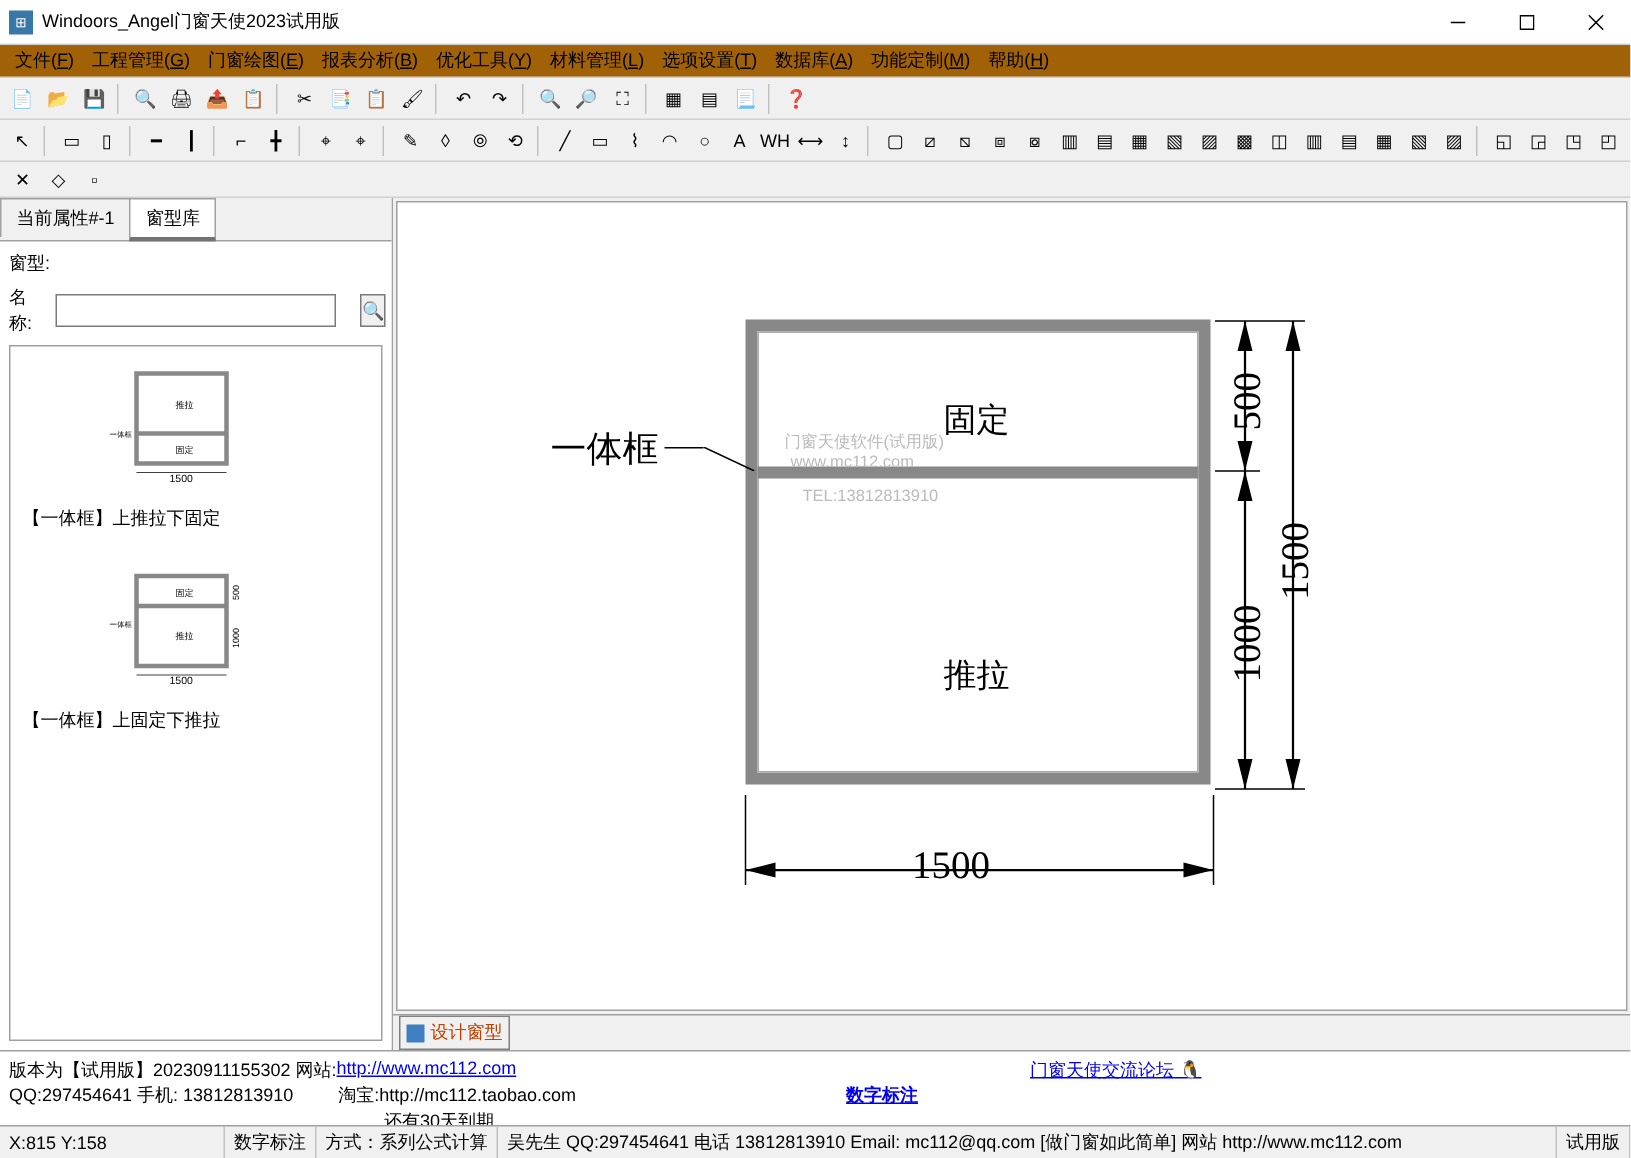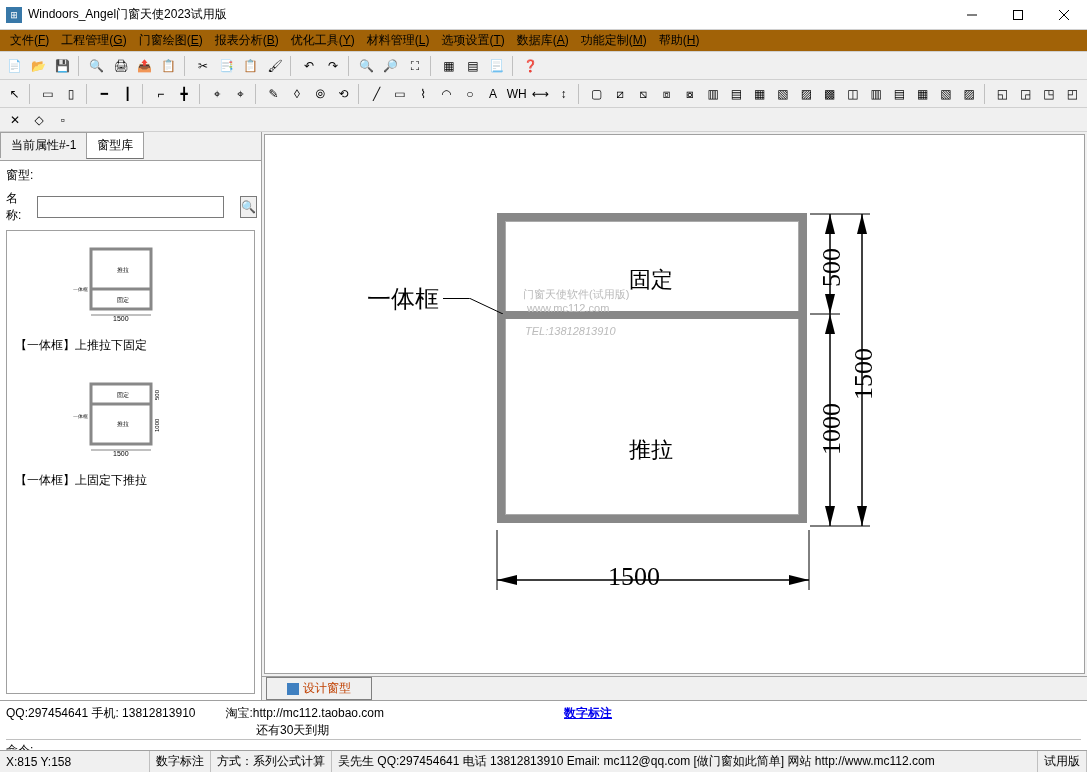--- a/index.html
+++ b/index.html
@@ -17,37 +17,37 @@
     
     .toolbar { height: 28px; display: flex; align-items: center; padding: 2px 4px; background: #f0f0f0; border-bottom: 1px solid #d0d0d0; gap: 2px; }
     .tool-btn { width: 22px; height: 22px; display: flex; align-items: center; justify-content: center; cursor: pointer; border: 1px solid transparent; }
     .tool-sep { width: 4px; height: 20px; border-left: 1px solid #c0c0c0; margin: 0 2px; }
     
     .content { flex: 1; display: flex; overflow: hidden; }
     
     .sidebar { width: 262px; display: flex; flex-direction: column; border-right: 1px solid #a0a0a0; background: #f0f0f0; }
     .sidebar-tabs { height: 28px; display: flex; align-items: flex-start; background: #f0f0f0; }
     .tab { padding: 4px 10px; border: 1px solid #a0a0a0; border-bottom: none; background: #f0f0f0; cursor: pointer; margin-right: -1px; font-size: 12px; }
-    .tab.active { background: #fff; border-bottom: 1px solid #737373; position: relative; z-index: 1; }
+    .tab.active { background: #fff; border-bottom: 3px solid #737373; position: relative; z-index: 1; }
     .sidebar-body { flex: 1; background: #fff; border-top: 1px solid #a0a0a0; padding: 6px; display: flex; flex-direction: column; }
     .form-row { display: flex; align-items: center; margin-bottom: 6px; gap: 16px; }
     .form-label { width: 36px; font-size: 12px; }
     .form-select { flex: 1; height: 22px; border: 1px solid #7a7a7a; background: #fff; }
     .form-input { flex: 1; height: 22px; border: 1px solid #7a7a7a; padding: 0 4px; }
     .search-btn { width: 22px; height: 22px; border: 1px solid #7a7a7a; display: flex; align-items: center; justify-content: center; cursor: pointer; background: #f0f0f0; }
     .thumbs { flex: 1; border: 1px solid #a0a0a0; overflow-y: auto; padding: 8px; }
     .thumb-item { margin-bottom: 20px; }
     .thumb-img-wrap { display: flex; justify-content: center; margin-bottom: 8px; }
     .thumb-img { width: 120px; height: 90px; }
     .thumb-label { font-size: 12px; }
     
     .canvas-area { flex: 1; display: flex; flex-direction: column; background: #f0f0f0; }
     .canvas { flex: 1; background: #fff; position: relative; margin: 2px; border: 1px solid #a0a0a0; overflow: hidden; }
     .canvas-tab-row { height: 24px; display: flex; align-items: center; padding: 0 4px; background: #f0f0f0; border-top: 1px solid #a0a0a0; }
-    .canvas-tab { padding: 2px 20px; border: 1px solid #808080; background: #f0f0f0; cursor: pointer; display: flex; align-items: center; gap: 4px; font-size: 12px; }
+    .canvas-tab { padding: 2px 4px; border: 1px solid #808080; background: #f0f0f0; cursor: pointer; display: flex; align-items: center; gap: 4px; font-size: 12px; }
     .canvas-tab-icon { width: 12px; height: 12px; background: #4080c0; }
     
     .info-bar { height: 50px; background: #fff; border-top: 1px solid #a0a0a0; padding: 4px 6px; font-size: 12px; font-family: SimSun, monospace; display: flex; flex-direction: column; }
     .info-line { display: flex; }
     .info-link { color: #0000ee; text-decoration: underline; cursor: pointer; }
     .cmd-row { display: flex; align-items: center; height: 20px; border-top: 1px solid #c0c0c0; padding-top: 2px; }
     .cmd-input { flex: 1; height: 18px; border: none; outline: none; margin-left: 4px; }
     
     .status-bar { height: 22px; display: flex; align-items: center; background: #f0f0f0; border-top: 1px solid #a0a0a0; font-size: 12px; }
     .status-cell { padding: 0 6px; border-right: 1px solid #c0c0c0; height: 100%; display: flex; align-items: center; }
@@ -245,21 +245,21 @@
 
       <div class="win-frame">
         <div class="win-divider"></div>
       </div>
 
       <div class="win-text" style="left:364px;top:130px;">固定</div>
       <div class="win-text" style="left:364px;top:300px;">推拉</div>
 
       <div class="watermark" style="left:258px;top:152px;">门窗天使软件(试用版)</div>
       <div class="watermark" style="left:262px;top:167px;">www.mc112.com</div>
-      <div class="watermark" style="left:260px;top:190px;font-style:italic;">TEL:13812813910</div>
+      <div class="watermark" style="left:270px;top:190px;">TEL:13812813910</div>
 
       <div class="win-text" style="left:102px;top:148px;font-size:24px;">一体框</div>
       <div class="leader-line" style="left:178px;top:163px;width:26px;"></div>
       <svg style="position:absolute;left:204px;top:163px;" width="34" height="16">
           <line x1="0" y1="0" x2="34" y2="16" stroke="#000"></line>
         </svg>
 
       <svg style="position:absolute;left:228px;top:395px;" width="320" height="80">
         <line x1="4" y1="0" x2="4" y2="60" stroke="#000"></line>
         <line x1="316" y1="0" x2="316" y2="60" stroke="#000"></line>
@@ -296,20 +296,26 @@
       <div class="canvas-tab">
         <span class="canvas-tab-icon"></span>
         <span style="color:#c04000;">设计窗型</span>
       </div>
     </div>
   </div>
 </div>
 
 <div class="info-bar">
   <div class="info-line">
+    <span>版本为【试用版】20230911155302   网站:</span>
+    <span class="info-link">http://www.mc112.com</span>
+    <span style="flex:1"></span>
+    <span class="info-link" style="margin-right:280px;"><span>门窗天使交流论坛</span> 🐧</span>
+  </div>
+  <div class="info-line">
     <span>QQ:297454641 手机: 13812813910</span>
     <span style="width:30px;"></span>
     <span>淘宝:http://mc112.taobao.com</span>
     <span style="width:180px;"></span>
     <span class="info-link" style="font-weight:bold;">数字标注</span>
   </div>
   <div class="info-line">
       <span style="width:250px;"></span>
       <span>还有30天到期</span>
     </div>

